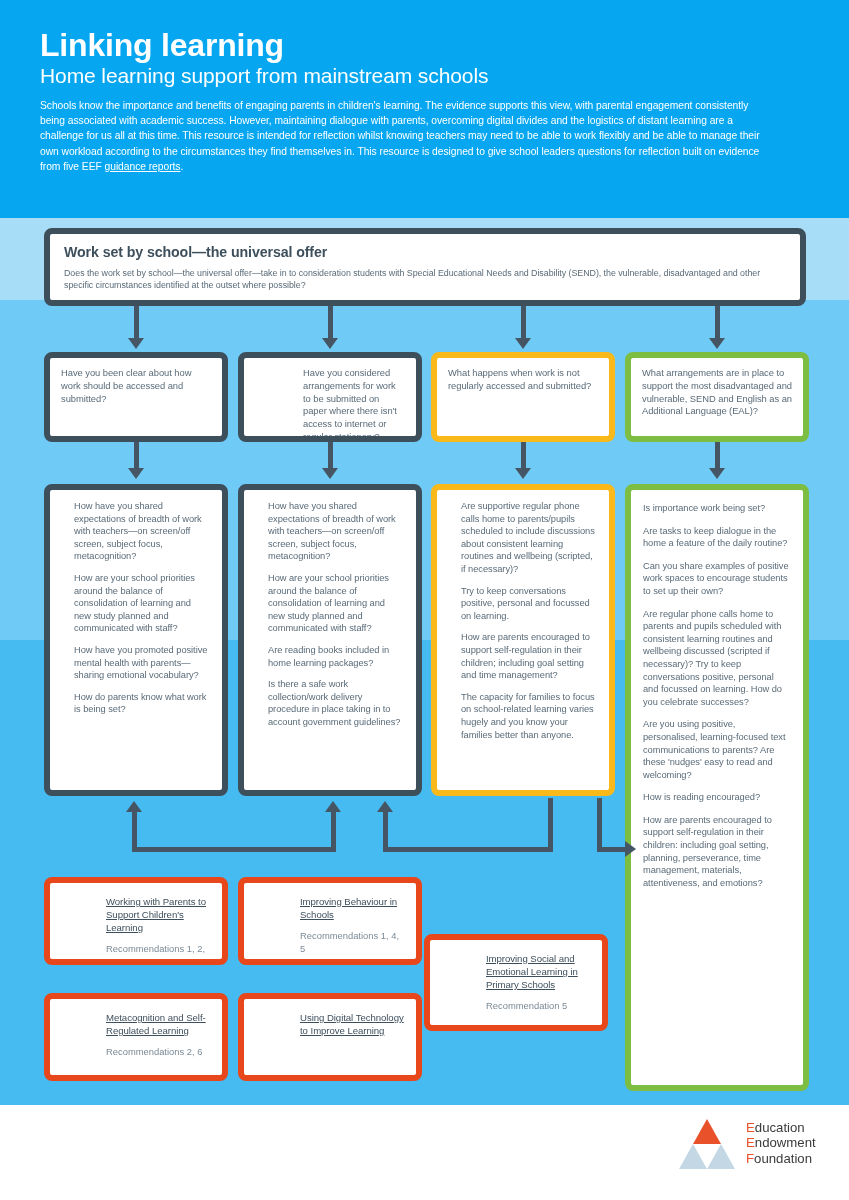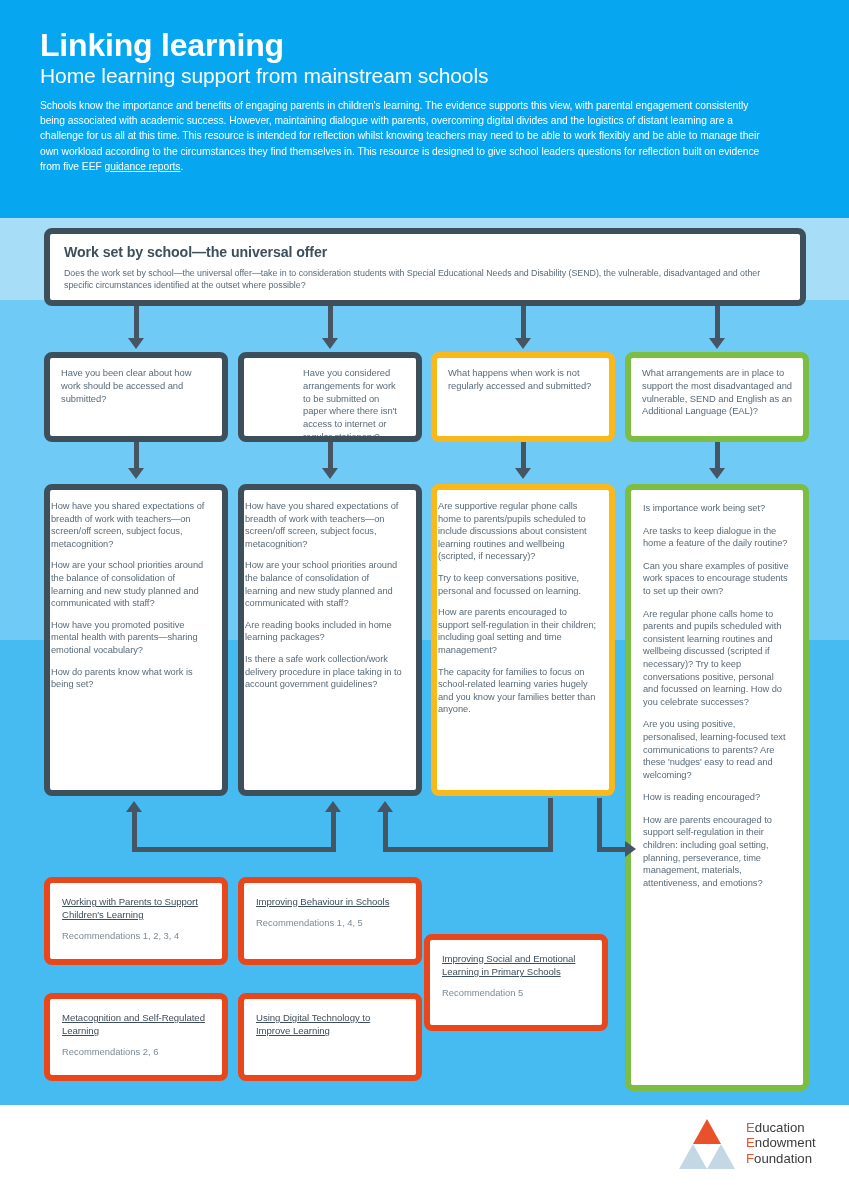--- a/index.html
+++ b/index.html
@@ -36,34 +36,34 @@
   .hero .lnk { text-decoration: underline; }
 
   
   .node {
     position: absolute;
     background: #ffffff;
     border-style: solid;
     border-radius: 8px;
     overflow: hidden;
   }
-  .node .inner { padding: 10px 12px 10px 1px; }
+  .node .inner { padding: 10px 12px 10px 24px; }
   .node p {
     font-size: 9.3px;
     line-height: 12.6px;
     color: #5a6b78;
     margin-bottom: 9px;
     letter-spacing: -0.05px;
   }
   .node p:last-child { margin-bottom: 0; }
 
   .dark  { border-color: #3e4f5c; border-width: 6px; }
   .amber { border-color: #f9b91a; border-width: 6px; }
   .green { border-color: #7dbd42; border-width: 6px; }
-  .orange{ border-color: #e8471b; border-width: 6px; }
+  .orange{ border-color: #e8471b; border-width: 6px; padding-left: 44px; }
 
   
   #top-node { left: 44px; top: 228px; width: 762px; height: 78px; }
   #top-node .inner { padding: 10px 14px; }
   #top-node h3 {
     font-size: 14.2px; font-weight: bold; color: #3e4f5c;
     margin-bottom: 7px; letter-spacing: -0.1px;
   }
   #top-node p { font-size: 8.9px; line-height: 12px; color:#5a6b78; }
 

